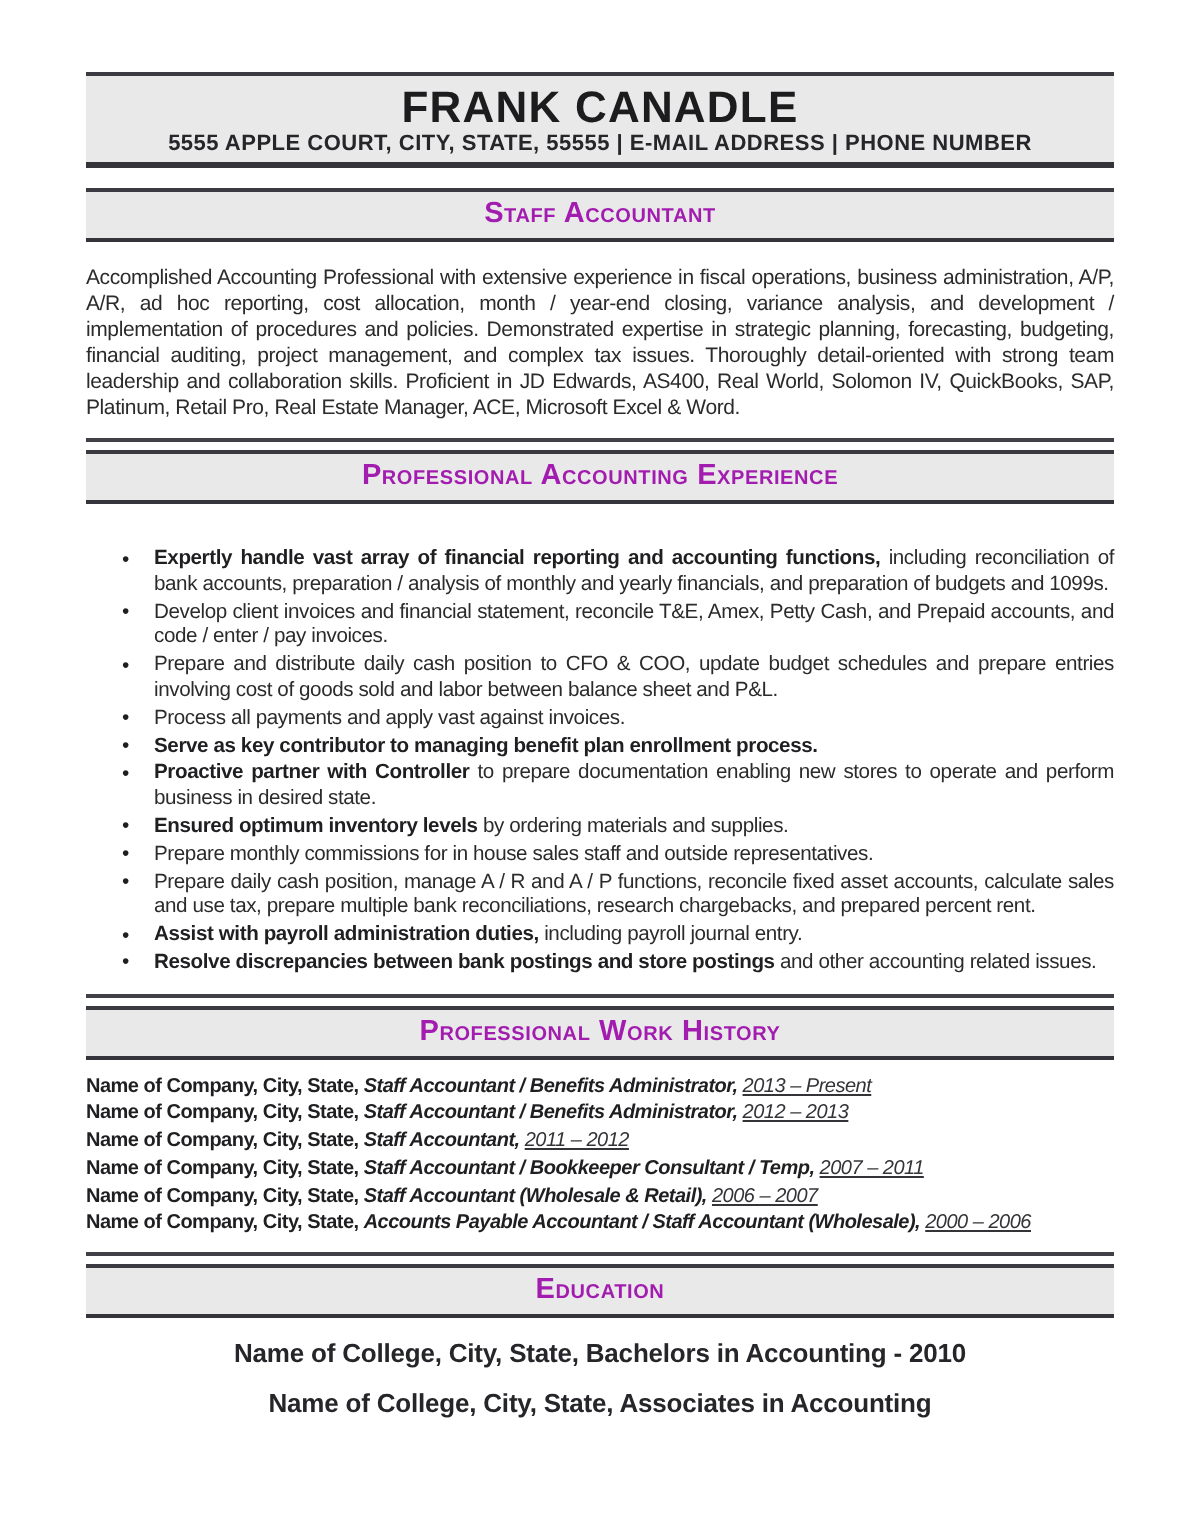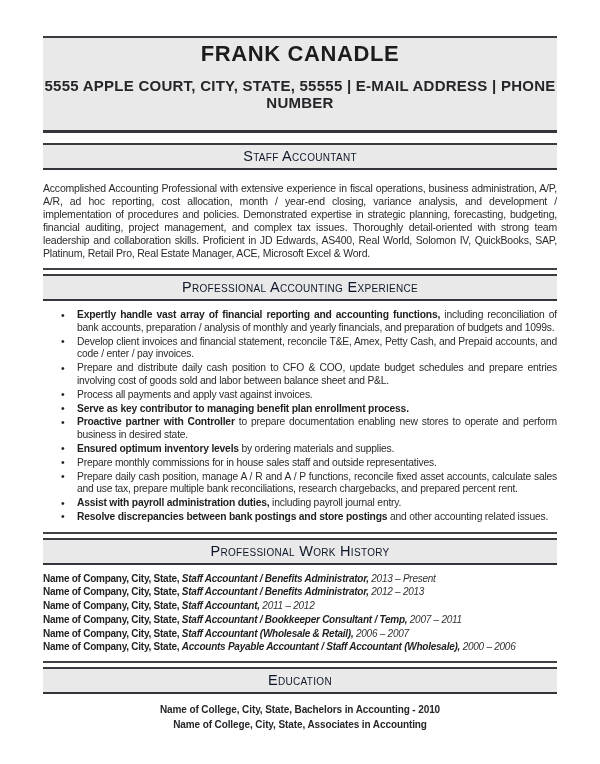--- a/index.html
+++ b/index.html
@@ -12,68 +12,68 @@
   }
   .page { padding: 0 43px; }
 
   
   .bar {
     background: #e9e9e9;
     border-top: 2px solid #3a3a40;
     border-bottom: 2px solid #34343a;
     text-align: center;
   }
-  .name-bar { margin-top: 36px; padding: 3px 0 19px; border-bottom-width: 3px; }
+  .name-bar { margin-top: 36px; padding: 3px 0 3px; border-bottom-width: 3px; }
   .name {
     font-size: 22px; font-weight: bold; letter-spacing: .6px;
     line-height: 25px; color: #1c1c1e;
   }
   .contact {
-    font-size: 15px; font-weight: bold; letter-spacing: .25px;
-    margin-top: 11px; color: #26262a;
+    font-size: 11px; font-weight: bold; letter-spacing: .25px;
+    margin-top: 0; color: #26262a;
   }
   .title-bar { margin-top: 10px; padding: 2px 0 3px; }
   .bar-label {
-    font-variant: small-caps; font-weight: normal; font-size: 14.5px;
-    letter-spacing: .3px; color: #0f172a;
+    font-variant: small-caps; font-weight: bold; font-size: 14.5px;
+    letter-spacing: .3px; color: #a21caf;
   }
 
   .summary {
     margin: 12px 0 0; text-align: justify;
     font-size: 10.5px; line-height: 13px; letter-spacing: -0.2px;
     color: #2b2b2b;
   }
 
   .rule { border-top: 2px solid #404046; margin-top: 8px; }
   .section-bar { margin-top: 4px; padding: 2px 12px 3px; }
 
-  .bullets { margin: 8px 0 0; padding: 0 0 0 34px; list-style: none; }
+  .bullets { margin: 22px 0 0; padding: 0 0 0 34px; list-style: none; }
   .bullets li {
     position: relative; text-align: justify;
     font-size: 10.3px; line-height: 12.8px; letter-spacing: -0.2px;
     color: #2b2b2b; margin-bottom: 1px;
   }
   .bullets li::before {
     content: "\2022"; position: absolute; left: -16px; top: -0.5px;
     font-size: 10.5px; color: #1f1f22;
   }
   .b { font-weight: bold; color: #1f1f22; }
 
   .history { margin-top: 8px; }
   .history-row {
     margin: 0 0 1.5px; font-size: 10px; line-height: 12.2px;
     white-space: nowrap; color: #1f1f22; letter-spacing: -0.25px;
   }
   .hr-company { font-weight: bold; }
   .hr-title { font-weight: bold; font-style: italic; }
-  .hr-dates { font-style: italic; color: #333338; }
+  .hr-dates { font-style: italic; color: #333338; text-decoration: underline; }
 
   .education { margin-top: 10px; text-align: center; }
   .education p {
-    margin: 0 0 2px; font-size: 10px; font-weight: bold;
+    margin: 12px 0 2px; font-size: 13px; font-weight: bold;
     line-height: 12.8px; color: #26262a; letter-spacing: -0.1px;
   }
 </style>
 </head>
 <body>
 
 <div class="page">
 
   <header class="bar name-bar">
     <div class="name">FRANK CANADLE</div>

